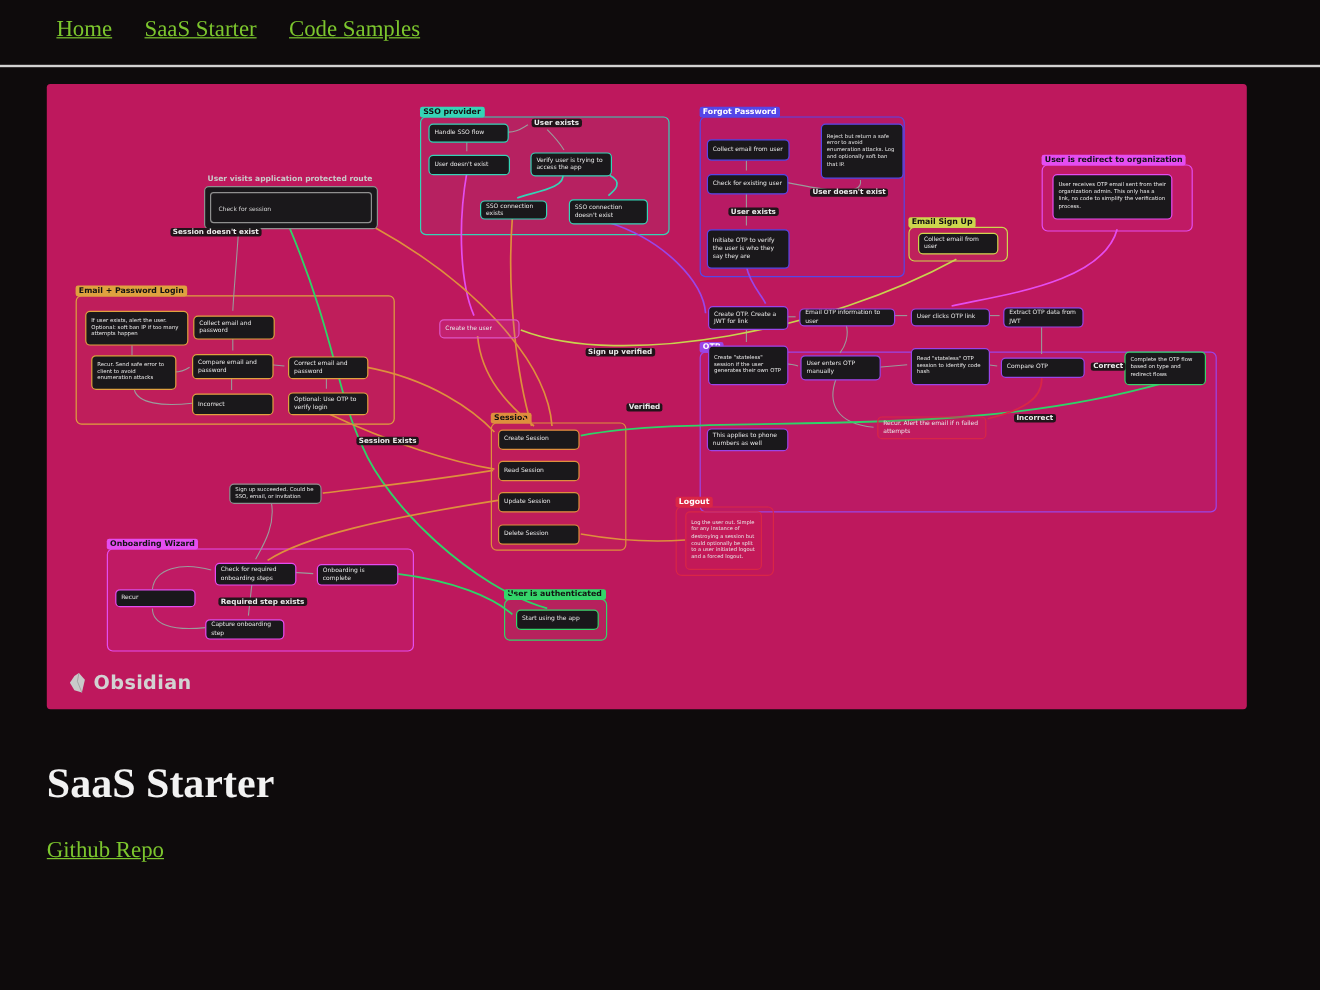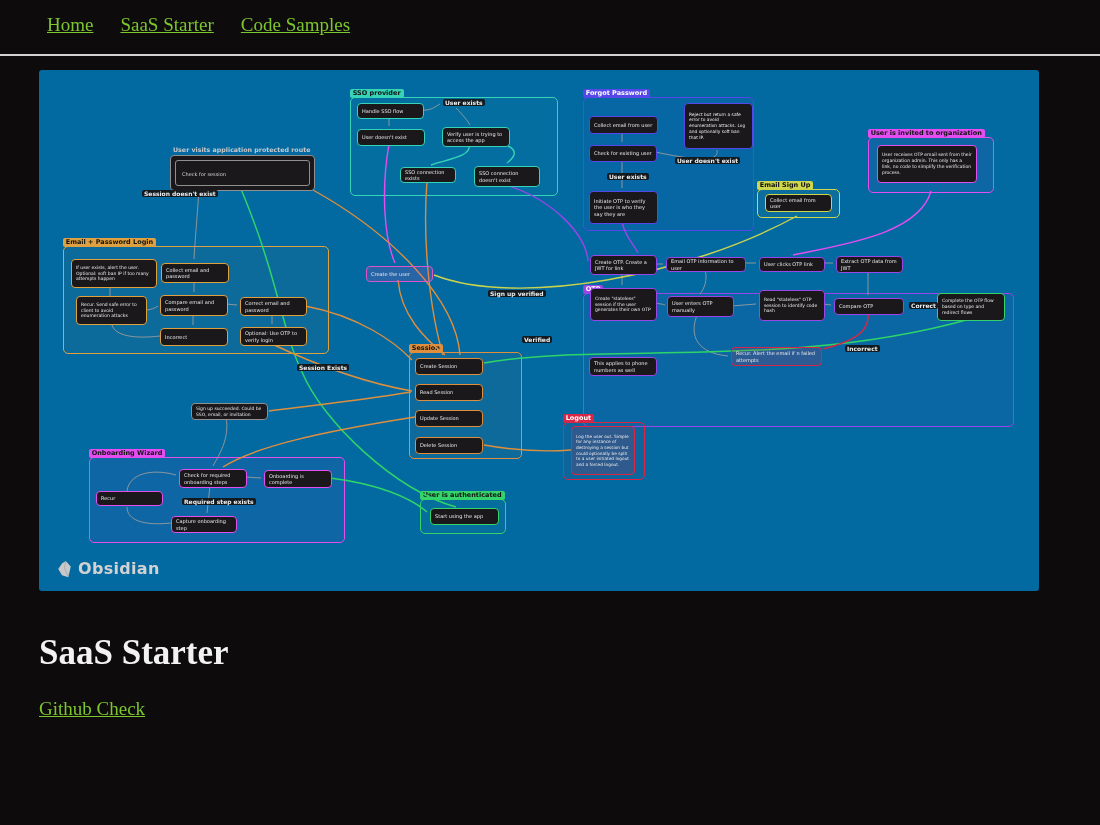--- a/index.html
+++ b/index.html
@@ -7,21 +7,21 @@
     width:1100px;height:825px;overflow:hidden;
     background:#0e0b0c;
     font-family:"Liberation Serif",serif;
   }
   
   nav{display:flex;gap:27px;padding:14px 0 10px 47px}
   nav a{color:#7cc62e;font-size:19px;cursor:pointer}
   .rule{border:none;border-top:2px solid #d2d2d2;margin:8px 0 0 0;height:0}
   
   .canvas{position:relative;width:1000px;height:521px;margin:14px 0 0 39px;
-    background:#0369a1;border-radius:3px;font-family:"DejaVu Sans",sans-serif;}
+    background:#be185d;border-radius:3px;font-family:"DejaVu Sans",sans-serif;}
   #group-layer,#node-layer,#label-layer{position:absolute;inset:0}
   #group-layer{z-index:1}
   #edge-layer{position:absolute;inset:0;z-index:2;pointer-events:none}
   #node-layer{z-index:3}
   #label-layer{z-index:4}
   .grp{position:absolute;border:1.3px solid;border-radius:5px}
   .chip{position:absolute;top:-9.5px;left:-1.3px;font-size:6.5px;font-weight:700;
     padding:1px 3px;border-radius:2px;white-space:nowrap;line-height:1.15}
   .node{position:absolute;border:1px solid;border-radius:4px;
     display:flex;align-items:center;overflow:hidden;
@@ -66,21 +66,21 @@
 
 <div class="canvas">
   <div id="group-layer">
       <div class="grp" style="left: 311px; top: 27px; width: 206px; height: 97px; border-color: rgb(53, 212, 182); background: rgba(53, 212, 182, 0.05);">
         <div class="chip" style="background: rgb(53, 212, 182); color: rgb(18, 18, 18);">SSO provider</div>
       </div>
       <div class="grp" style="left: 544px; top: 27px; width: 169px; height: 132px; border-color: rgb(85, 71, 232); background: rgba(85, 71, 232, 0.05);">
         <div class="chip" style="background: rgb(85, 71, 232); color: rgb(255, 255, 255); text-align: center;">Forgot Password</div>
       </div>
       <div class="grp" style="left: 829px; top: 67px; width: 124px; height: 54px; border-color: rgb(228, 77, 240); background: rgba(228, 77, 240, 0.05);">
-        <div class="chip" style="background: rgb(228, 77, 240); color: rgb(18, 18, 18);">User is invited to organization</div>
+        <div class="chip" style="background: rgb(228, 77, 240); color: rgb(18, 18, 18);">User is redirect to organization</div>
       </div>
       <div class="grp" style="left: 718px; top: 119px; width: 81px; height: 27px; border-color: rgb(205, 214, 77); background: rgba(205, 214, 77, 0.05);">
         <div class="chip" style="background: rgb(205, 214, 77); color: rgb(18, 18, 18);">Email Sign Up</div>
       </div>
       <div class="grp" style="left: 24px; top: 176px; width: 264px; height: 106px; border-color: rgb(223, 161, 63); background: rgba(223, 161, 63, 0.05);">
         <div class="chip" style="background: rgb(223, 161, 63); color: rgb(18, 18, 18);">Email + Password Login</div>
       </div>
       <div class="grp" style="left: 544px; top: 177px; width: 429px; height: 132px; border-color: rgb(154, 69, 232); background: rgba(154, 69, 232, 0.05); margin-top: 46px;">
         <div class="chip" style="background: rgb(154, 69, 232); color: rgb(255, 255, 255);">OTP</div>
       </div>
@@ -329,15 +329,15 @@
     <svg width="15" height="18" viewBox="0 0 24 28">
       <path d="M14 1 L22 10 L18 27 L8 24 L2 14 L8 5 Z" fill="#c9c9c9"></path>
       <path d="M14 1 L12 12 L18 27" stroke="#9a9a9a" stroke-width="1" fill="none"></path>
     </svg>
     <span>Obsidian</span>
   </div>
 </div>
 
 <main>
   <h1>SaaS Starter</h1>
-  <a class="repo" href="#">Github Check</a>
+  <a class="repo" href="#">Github Repo</a>
   
 </main>
 
 </body></html>

